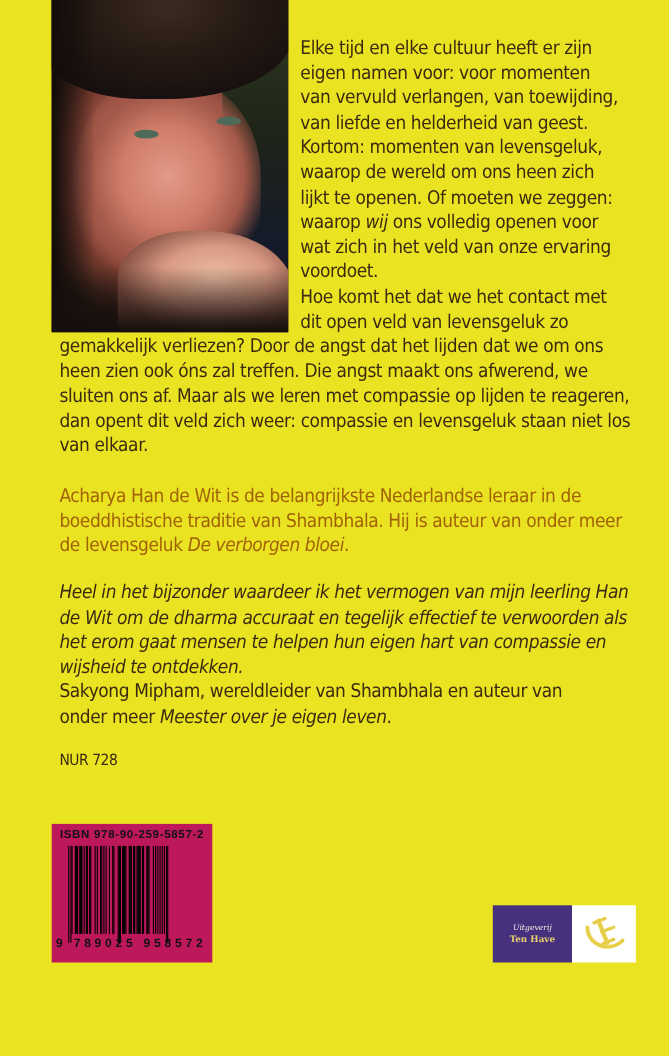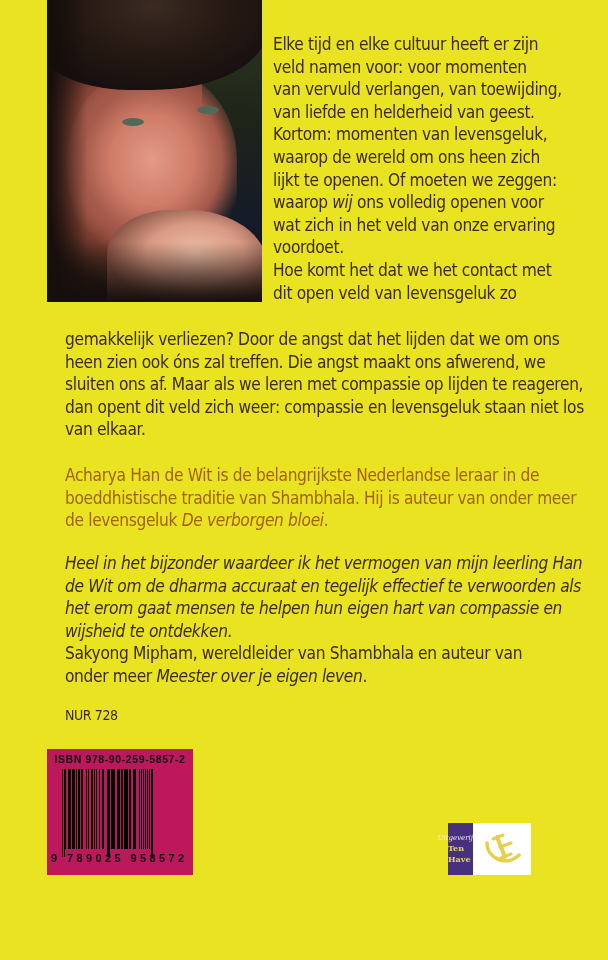--- a/index.html
+++ b/index.html
@@ -48,21 +48,21 @@
     }
 
     .text {
       font-size: 17.2px;
       line-height: 22.6px;
       letter-spacing: -0.35px;
       white-space: nowrap;
     }
     .line { display: block; height: 22.6px; }
     .right-col { position: absolute; left: 273px; top: 33px; }
-    .full-col { position: absolute; left: 65px; margin-top: 24px; }
+    .full-col { position: absolute; left: 54px; }
     .para-cont { top: 304px; }
     .bio { top: 440px; color: #a16207; }
     .quote { top: 528px; }
     .quote .it { font-style: italic; }
     .nur { top: 680px; font-size: 14px; letter-spacing: -0.4px; }
     i, em { font-style: italic; }
 
     .barcode-box {
       position: absolute; left: 47px; top: 749px; width: 146px; height: 126px;
       background: #be185d;
@@ -80,22 +80,22 @@
     .bars span.gap { background: transparent; }
     .bars span.guard { height: 88px; }
     .ean-digits {
       position: absolute; left: 4px; top: 103px; width: 140px;
       font-family: "Liberation Sans", sans-serif; font-weight: bold;
       font-size: 11px; letter-spacing: 3.4px; color: #111;
     }
 
     .logo { position: absolute; left: 448px; top: 823px; height: 52px; display: flex; }
     .logo .purple {
-      width: 25px; height: 52px; background: #47307e;
-      display: flex; flex-direction: column; align-items: flex-end; justify-content: center;
+      width: 72px; height: 52px; background: #47307e;
+      display: flex; flex-direction: column; align-items: center; justify-content: center;
     }
     .logo .purple .pub-small {
       font-family: "DejaVu Serif", serif; font-style: italic; font-size: 7px; color: #f3eee0; line-height: 9px;
     }
     .logo .purple .pub-name {
       font-family: "DejaVu Serif", serif; font-weight: bold; font-size: 8px; color: #e7d36a; line-height: 11px;
     }
     .logo .white {
       width: 58px; height: 52px; background: #ffffff; position: relative;
     }
@@ -110,21 +110,21 @@
   <div class="hair"></div>
   <div class="eye l"></div>
   <div class="eye r"></div>
   <div class="hand"></div>
   <div class="shadow-left"></div>
   <div class="shadow-bottom"></div>
 </div>
 
 <div class="text right-col">
   <span class="line">Elke tijd en elke cultuur heeft er zijn</span>
-  <span class="line">veld namen voor: voor momenten</span>
+  <span class="line">eigen namen voor: voor momenten</span>
   <span class="line">van vervuld verlangen, van toewijding,</span>
   <span class="line">van liefde en helderheid van geest.</span>
   <span class="line">Kortom: momenten van levensgeluk,</span>
   <span class="line">waarop de wereld om ons heen zich</span>
   <span class="line">lijkt te openen. Of moeten we zeggen:</span>
   <span class="line"><span>waarop</span> <i>wij</i> <span>ons volledig openen voor</span></span>
   <span class="line">wat zich in het veld van onze ervaring</span>
   <span class="line">voordoet.</span>
   <span class="line">Hoe komt het dat we het contact met</span>
   <span class="line">dit open veld van levensgeluk zo</span>

